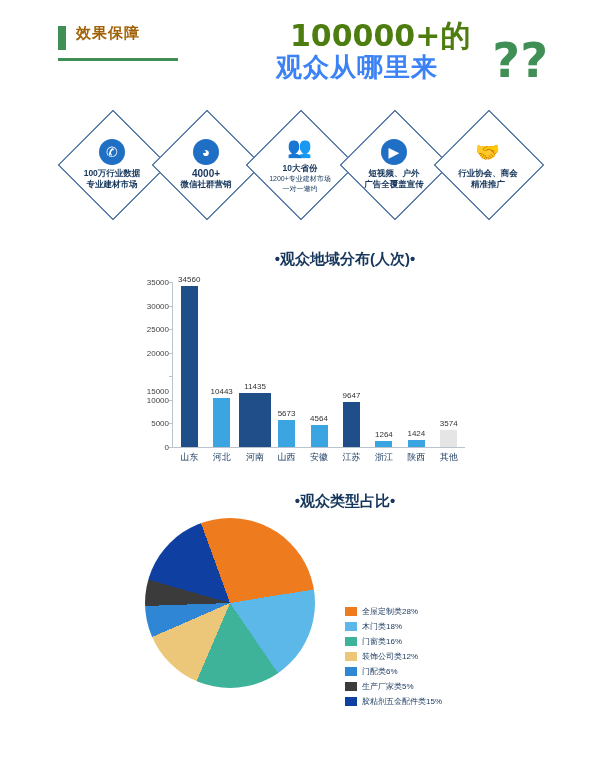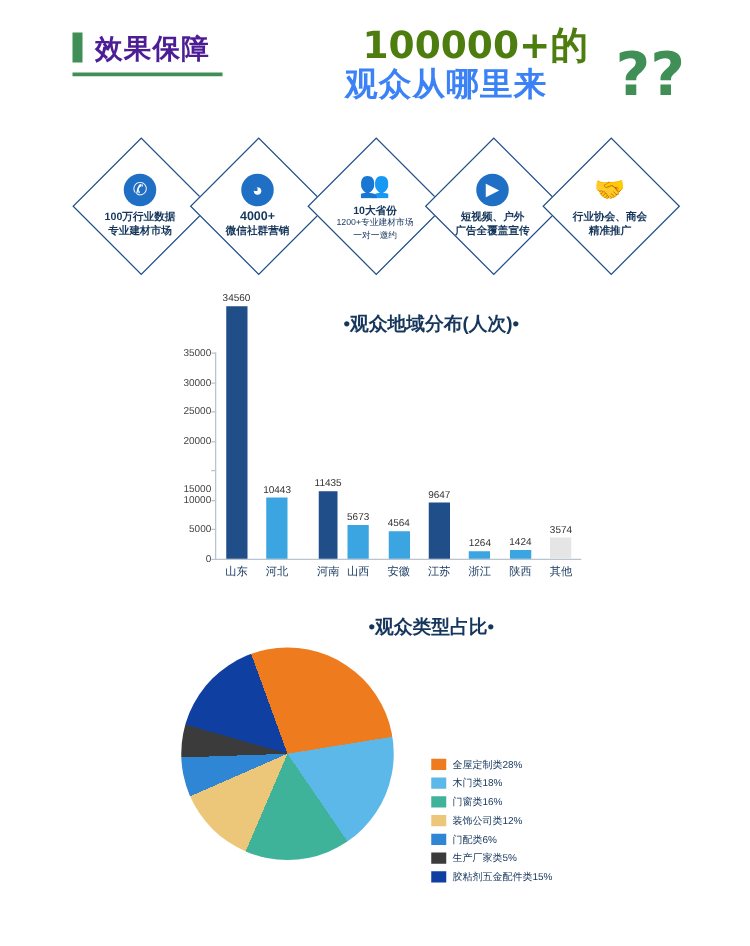--- a/index.html
+++ b/index.html
@@ -9,21 +9,21 @@
     font-family:"Liberation Sans","DejaVu Sans",sans-serif;
     color:#1b3f6e;
     overflow:hidden;
     position:relative;
   }
   .page{position:relative;width:600px;height:757px;}
 
   
   .header{position:absolute;top:22px;left:58px;width:490px;height:70px;}
   .hdr-bar{position:absolute;left:0;top:4px;width:8px;height:24px;background:#3f8f56;}
-  .hdr-title{position:absolute;left:18px;top:2px;font-size:22px;font-weight:bold;color:#4c1d95;letter-spacing:1px;}
+  .hdr-title{position:absolute;left:18px;top:2px;font-size:15px;font-weight:bold;color:#a16207;letter-spacing:1px;}
   .hdr-underline{position:absolute;left:0;top:36px;width:120px;height:3px;background:#3f8f56;}
 
   .hero{position:absolute;right:0;top:-6px;width:280px;height:80px;}
   .hero-l1{position:absolute;left:22px;top:0;font-size:30px;font-weight:bold;color:#4d7c0f;letter-spacing:0px;font-family:"DejaVu Sans",sans-serif;}
   .hero-l2{position:absolute;left:8px;top:34px;font-size:26px;font-weight:bold;color:#3b82f6;letter-spacing:1px;}
   .hero-q{position:absolute;right:0px;top:22px;font-size:48px;font-weight:bold;color:#3f8f56;font-family:"DejaVu Sans",sans-serif;line-height:44px;}
 
   
   .diamonds{position:absolute;top:112px;left:60px;width:480px;height:104px;}
   .dia{position:absolute;width:104px;height:104px;}
@@ -143,29 +143,29 @@
         <div class="bc-ylabel" style="top: 109px;">15000</div>
         <div class="bc-tick" style="top: 94.2857px;"></div>
         <div class="bc-ylabel" style="top: 70.7143px;">20000</div>
         <div class="bc-tick" style="top: 70.7143px;"></div>
         <div class="bc-ylabel" style="top: 47.1429px;">25000</div>
         <div class="bc-tick" style="top: 47.1429px;"></div>
         <div class="bc-ylabel" style="top: 23.5714px;">30000</div>
         <div class="bc-tick" style="top: 23.5714px;"></div>
         <div class="bc-ylabel" style="top: 0px;">35000</div>
         <div class="bc-tick" style="top: 0px;"></div>
-        <div class="bc-bar" style="left: 7.72222px; width: 17px; height: 202px; background: rgb(31, 78, 136);">
+        <div class="bc-bar" style="left: 7.72222px; width: 17px; height: 161px; background: rgb(31, 78, 136);">
           <div class="bc-val">34560</div>
           <div class="bc-cat">山东</div>
         </div>
         <div class="bc-bar" style="left: 40.1667px; width: 17px; height: 49.2313px; background: rgb(58, 165, 224);">
           <div class="bc-val">10443</div>
           <div class="bc-cat">河北</div>
         </div>
-        <div class="bc-bar" style="left: 82px; width: 15px; height: 53.9079px; background: rgb(31, 78, 136); margin-top: 10px;">
+        <div class="bc-bar" style="left: 66px; width: 32px; height: 53.9079px; background: rgb(31, 78, 136); margin-top: 10px;">
           <div class="bc-val">11435</div>
           <div class="bc-cat">河南</div>
         </div>
         <div class="bc-bar" style="left: 105.056px; width: 17px; height: 26.7441px; background: rgb(58, 165, 224);">
           <div class="bc-val">5673</div>
           <div class="bc-cat">山西</div>
         </div>
         <div class="bc-bar" style="left: 137.5px; width: 17px; height: 21.516px; background: rgb(58, 165, 224);">
           <div class="bc-val">4564</div>
           <div class="bc-cat">安徽</div>

